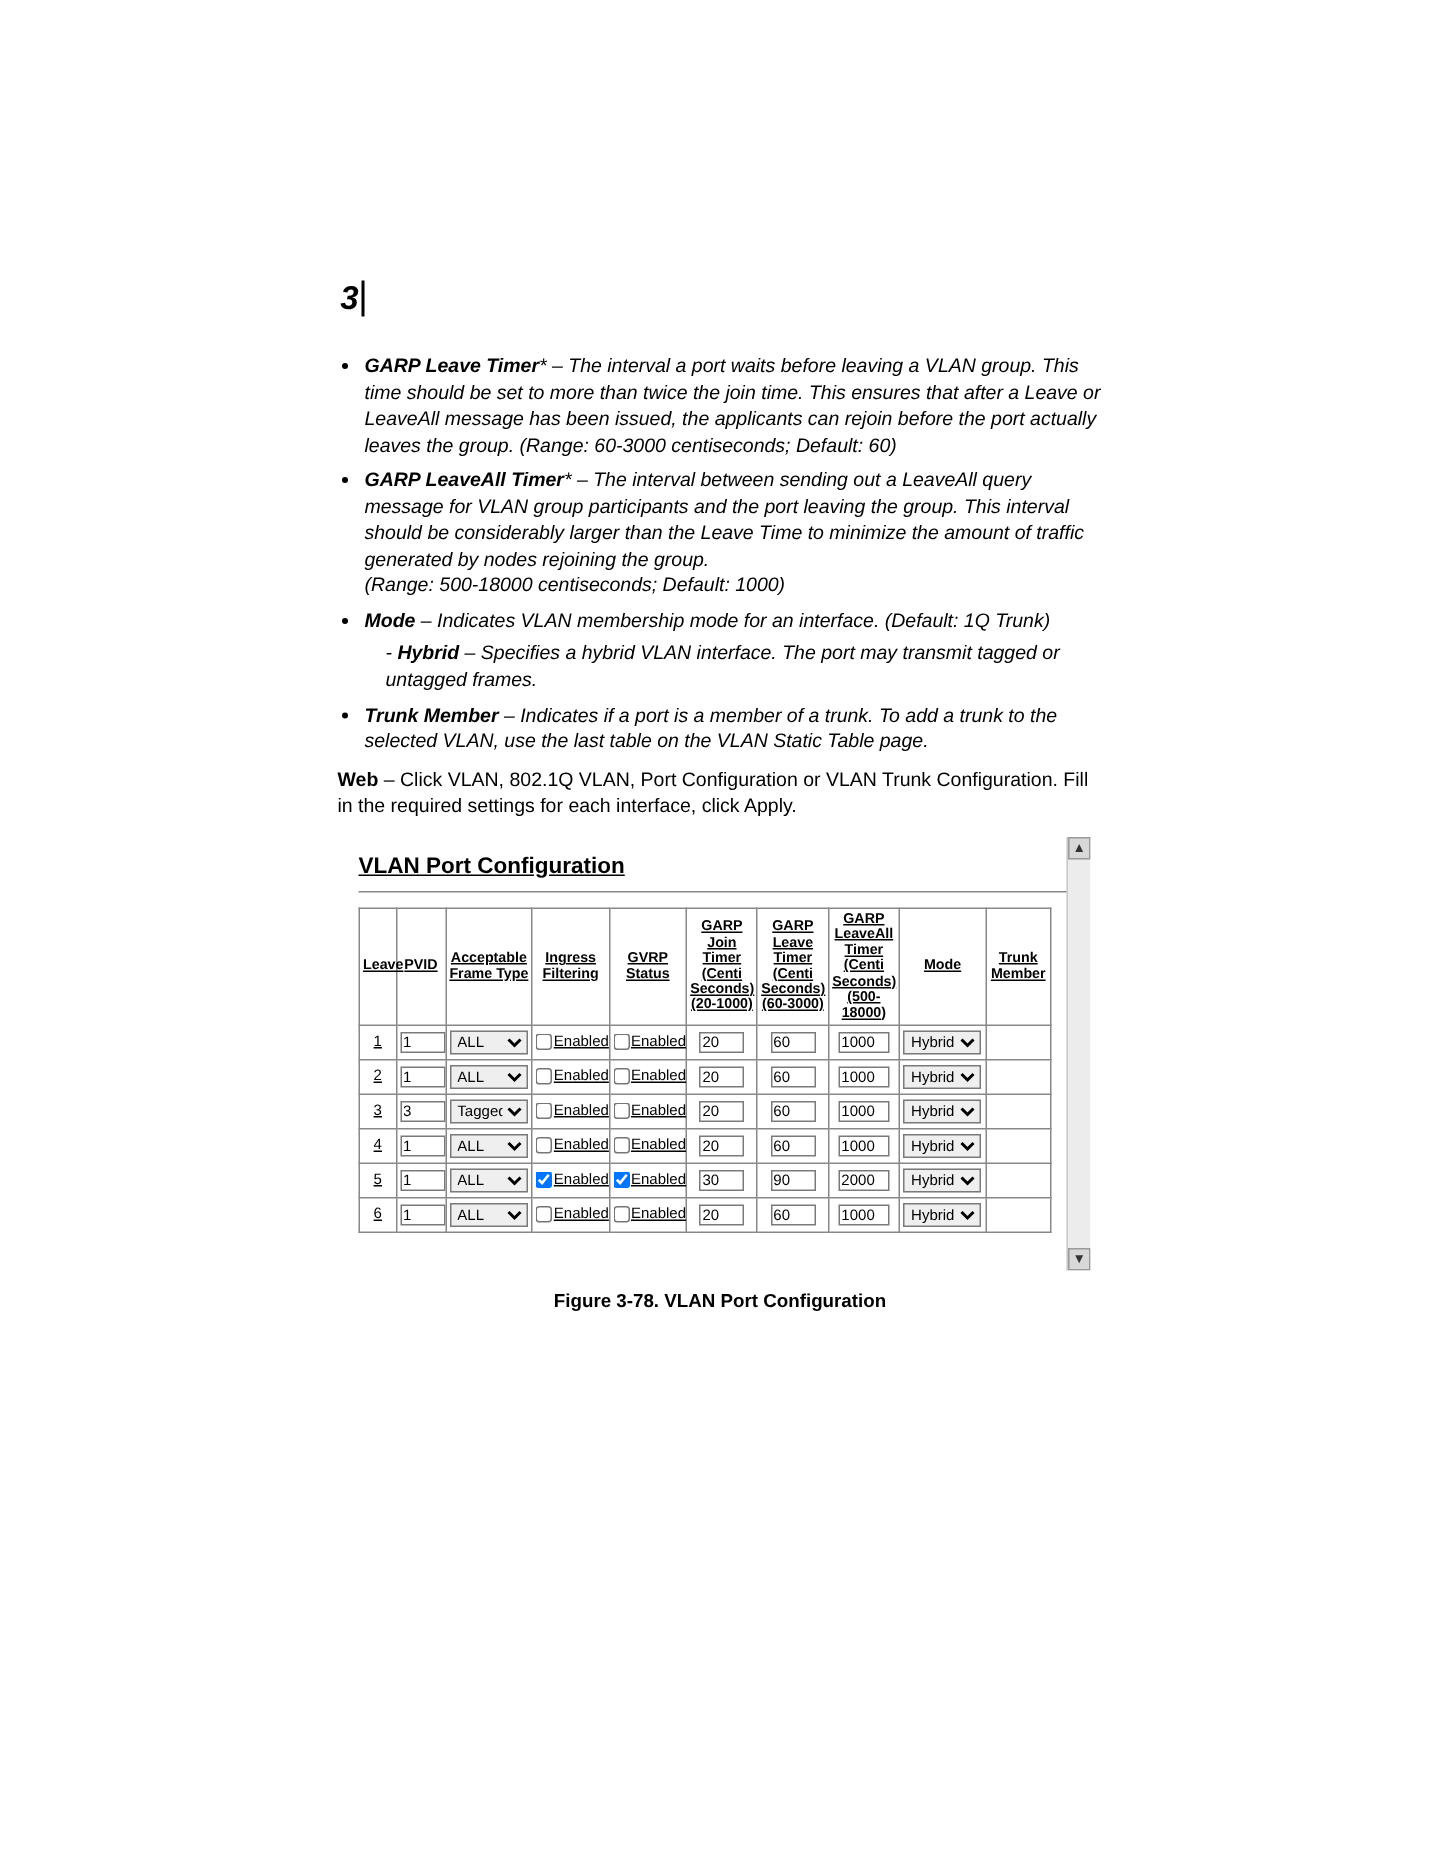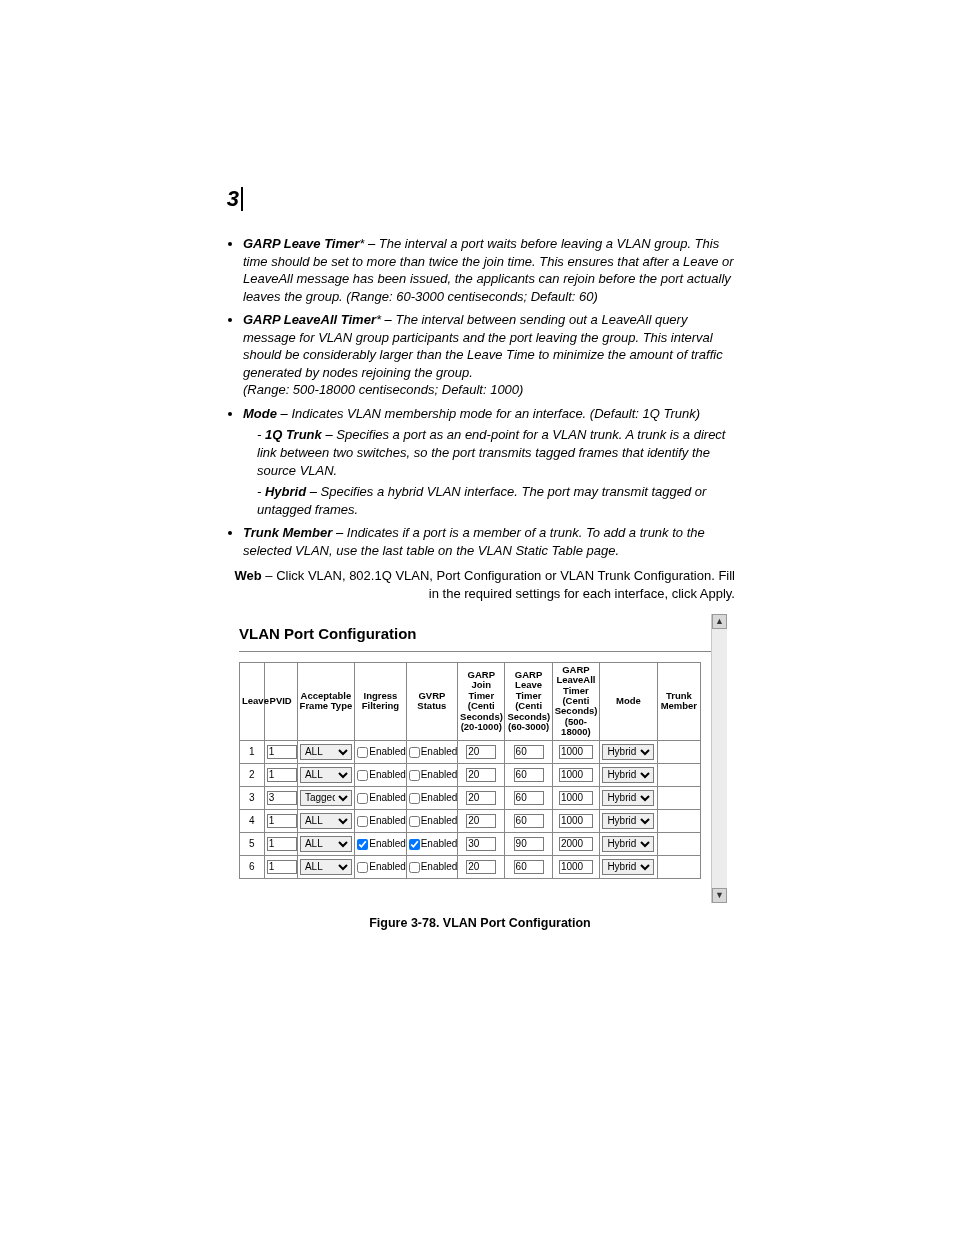--- a/index.html
+++ b/index.html
@@ -57,38 +57,39 @@
   }
   ul.inner > li {
     margin-bottom: 4px;
   }
   .b { font-weight: bold; }
   .footnote {
     font-size: 11px;
     margin: 8px 0 10px 10px;
   }
   .footnote-ast { display: inline-block; width: 12px; }
-  .para { margin: 8px 0 12px 0; text-align: right; }
+  .para { margin: 8px 0 12px 0; }
 
   
   .shot-wrap {
     position: relative;
     width: 502px;
     height: 289px;
     margin: 10px 0 10px 0;
     border: none;
     background: #fff;
     overflow: hidden;
   }
   .shot-inner {
     position: absolute;
     inset: 0;
     border: none;
     padding: 8px 4px 4px 14px;
     box-sizing: border-box;
+    text-decoration: underline;
   }
   .panel-title {
     font-family: Arial, sans-serif;
     font-weight: bold;
     font-size: 15px;
     margin: 2px 0 6px 0;
   }
   .panel-hr { height:1px; background:#888; margin:0 0 10px 0; }
   table.cfg {
     border-collapse: collapse;
@@ -184,23 +185,20 @@
       <li>
         <span class="b">GARP Leave Timer</span><span>* – The interval a port waits before leaving a VLAN group. This time should be set to more than twice the join time. This ensures that after a Leave or LeaveAll message has been issued, the applicants can rejoin before the port actually leaves the group. (Range: 60-3000 centiseconds; Default: 60)</span>
       </li>
       <li>
         <span class="b">GARP LeaveAll Timer</span><span>* – The interval between sending out a LeaveAll query message for VLAN group participants and the port leaving the group. This interval should be considerably larger than the Leave Time to minimize the amount of traffic generated by nodes rejoining the group.</span><br>
         <span>(Range: 500-18000 centiseconds; Default: 1000)</span>
       </li>
       <li>
         <span class="b">Mode</span><span> – Indicates VLAN membership mode for an interface. (Default: 1Q Trunk)</span>
         <ul class="inner">
-          <li>
-            <span class="b">1Q Trunk</span><span> – Specifies a port as an end-point for a VLAN trunk. A trunk is a direct link between two switches, so the port transmits tagged frames that identify the source VLAN.</span>
-          </li>
           <li>
             <span class="b">Hybrid</span><span> – Specifies a hybrid VLAN interface. The port may transmit tagged or untagged frames.</span>
           </li>
         </ul>
       </li>
       <li>
         <span class="b">Trunk Member</span><span> – Indicates if a port is a member of a trunk. To add a trunk to the selected VLAN, use the last table on the VLAN Static Table page.</span>
       </li>
     </ul>
 

